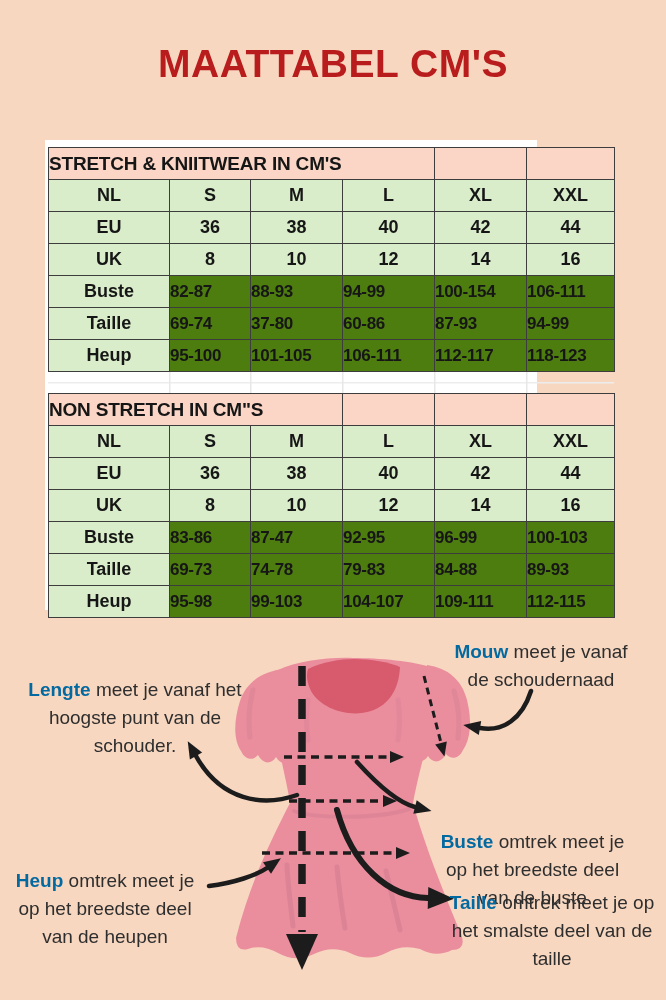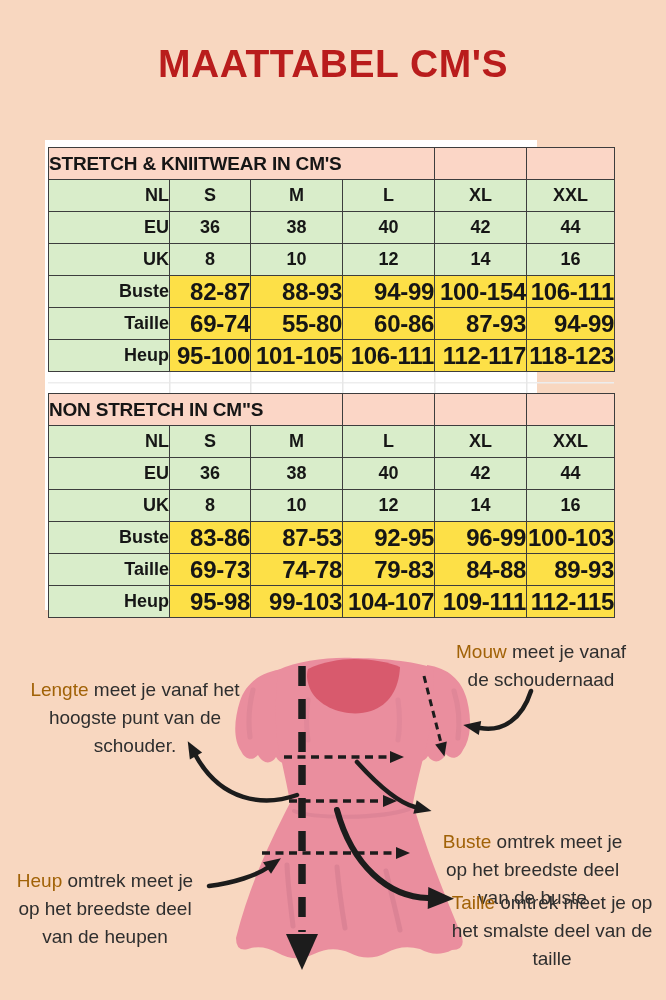--- a/index.html
+++ b/index.html
@@ -27,39 +27,39 @@
     font-weight:700;color:#161616;
   }
   table.size-table td{
     border:1.6px solid var(--table-border);height:31px;padding:0;
     overflow:hidden;white-space:nowrap;
   }
   td.thdr{
     background:var(--table-header-bg);font-size:19px;text-align:left;
     padding-left:7px;height:30px;letter-spacing:-.2px;
   }
-  td.lbl{background:var(--table-size-bg);text-align:right;padding-left:7px;font-size:18px;}
+  td.lbl{background:var(--table-size-bg);text-align:center;padding-left:7px;font-size:18px;}
   td.szv{background:var(--table-size-bg);text-align:center;font-size:18px;}
-  td.val{background:#fde047;text-align:right;font-size:24px;letter-spacing:-.3px;}
+  td.val{background:#4d7c0f;text-align:left;font-size:17px;letter-spacing:-.3px;}
   .table-gap{
     height:21px;width:566px;
     background:
       linear-gradient(#e7e7e7,#e7e7e7) 121px 0/1.5px 100% no-repeat,
       linear-gradient(#e7e7e7,#e7e7e7) 202px 0/1.5px 100% no-repeat,
       linear-gradient(#e7e7e7,#e7e7e7) 294px 0/1.5px 100% no-repeat,
       linear-gradient(#e7e7e7,#e7e7e7) 386px 0/1.5px 100% no-repeat,
       linear-gradient(#e7e7e7,#e7e7e7) 478px 0/1.5px 100% no-repeat,
       linear-gradient(#ededed,#ededed) 0 10px/100% 1.5px no-repeat;
   }
   .figure-svg{position:absolute;left:0;top:600px;width:666px;height:400px;}
   .ann{
     position:absolute;font-size:19px;line-height:28px;color:#2e2e2e;
     text-align:center;
   }
-  .ann .term{font-weight:400;color:#a16207;text-align:center;}
+  .ann .term{font-weight:700;color:#0369a1;text-align:center;}
 </style>
 </head>
 <body>
 
 <h1 class="title">MAATTABEL CM'S</h1>
 
 <section class="panel">
 
   <table class="size-table">
     <colgroup>
@@ -104,21 +104,21 @@
       <td class="lbl">Buste</td>
       <td class="val">82-87</td>
       <td class="val">88-93</td>
       <td class="val">94-99</td>
       <td class="val">100-154</td>
       <td class="val">106-111</td>
     </tr>
     <tr>
       <td class="lbl">Taille</td>
       <td class="val">69-74</td>
-      <td class="val">55-80</td>
+      <td class="val">37-80</td>
       <td class="val">60-86</td>
       <td class="val">87-93</td>
       <td class="val">94-99</td>
     </tr>
     <tr>
       <td class="lbl">Heup</td>
       <td class="val">95-100</td>
       <td class="val">101-105</td>
       <td class="val">106-111</td>
       <td class="val">112-117</td>
@@ -165,21 +165,21 @@
       <td class="lbl">UK</td>
       <td class="szv">8</td>
       <td class="szv">10</td>
       <td class="szv">12</td>
       <td class="szv">14</td>
       <td class="szv">16</td>
     </tr>
     <tr>
       <td class="lbl">Buste</td>
       <td class="val">83-86</td>
-      <td class="val">87-53</td>
+      <td class="val">87-47</td>
       <td class="val">92-95</td>
       <td class="val">96-99</td>
       <td class="val">100-103</td>
     </tr>
     <tr>
       <td class="lbl">Taille</td>
       <td class="val">69-73</td>
       <td class="val">74-78</td>
       <td class="val">79-83</td>
       <td class="val">84-88</td>

